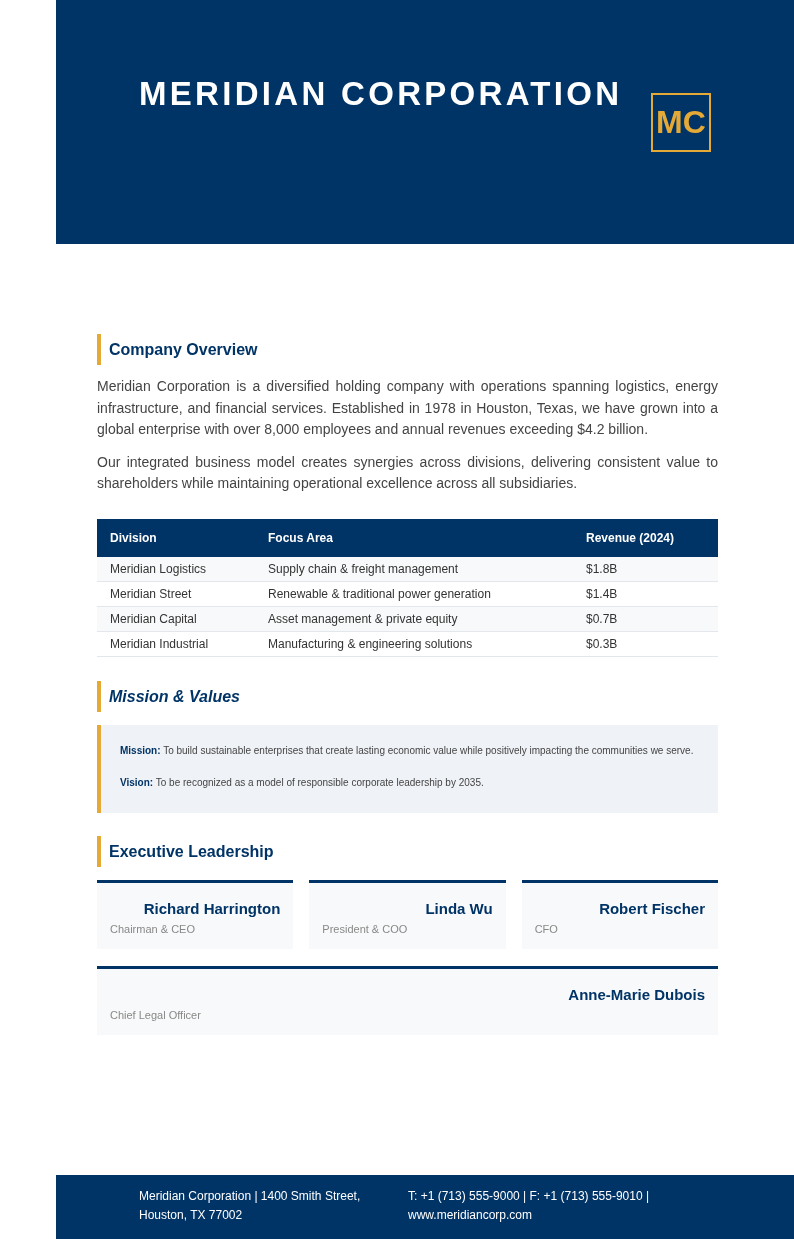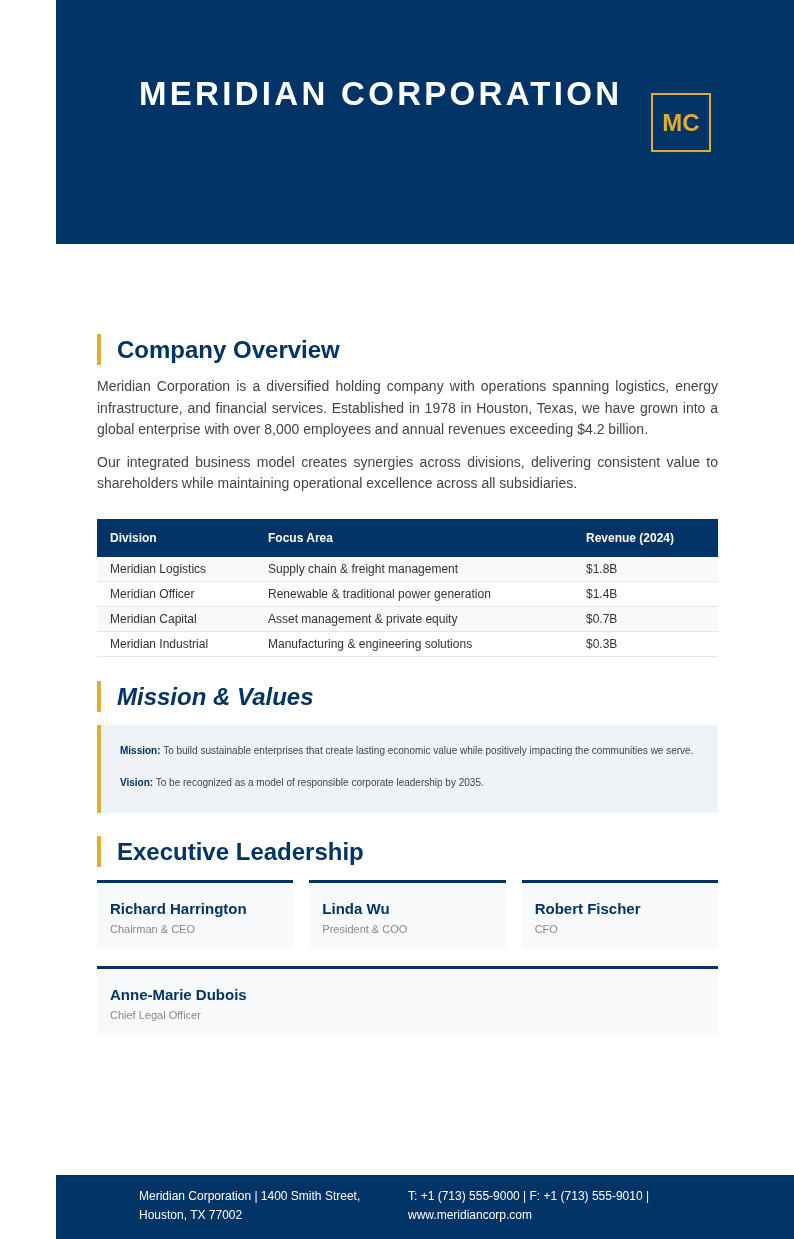--- a/index.html
+++ b/index.html
@@ -12,26 +12,26 @@
     background: #003366;
   }
   .brand {
     position: absolute; left: 83px; top: 67px;
     color: #ffffff; font-weight: bold; font-size: 33px; line-height: 54px;
     letter-spacing: 3.3px; text-transform: uppercase;
   }
   .logo {
     position: absolute; left: 595px; top: 93px; width: 56px; height: 55px;
     border: 2px solid #e5a936; color: #e5a936;
-    font-weight: bold; font-size: 24px; line-height: 55px; text-align: center;
+    font-weight: bold; font-size: 32px; line-height: 55px; text-align: center;
   }
   .content { position: absolute; left: 97px; top: 334px; width: 621px; }
   .section-title {
-    border-left: 4px solid #e5a936; padding-left: 16px;
-    color: #003366; font-weight: bold; font-size: 24px; line-height: 31px;
+    border-left: 4px solid #e5a936; padding-left: 8px;
+    color: #003366; font-weight: bold; font-size: 16px; line-height: 31px;
     margin: 0 0 11px 0;
   }
   .para {
     font-size: 14px; line-height: 21.6px; color: #444; text-align: justify;
     margin: 0 0 11px 0;
   }
   table { width: 621px; border-collapse: collapse; font-size: 12px; margin-top: 2px; }
   thead tr { background: #003366; }
   th {
     color: #fff; text-align: left; font-weight: bold; padding: 0 13px; height: 38px;
@@ -44,21 +44,21 @@
     padding: 15px 18px 10px 19px; margin-top: 13px;
   }
   .mission-box p { margin: 0 0 10px 0; font-size: 10px; line-height: 21.6px; color: #444; text-align: justify; }
   .mission-box strong { color: #003366; }
   .leaders { display: flex; gap: 16px; margin-top: 13px; }
   .card {
     flex: 1; background: #f8f9fa; border-top: 3px solid #003366;
     padding: 15px 13px 14px 13px; height: 37px;
   }
   .card.wide { margin-top: 17px; }
-  .card .name { color: #003366; font-weight: bold; font-size: 15px; line-height: 22px; }
+  .card .name { color: #003366; font-weight: bold; font-size: 15px; line-height: 22px; text-align: right; }
   .card .role { color: #888; font-size: 11px; line-height: 18px; }
   .footer {
     position: absolute; left: 56px; top: 1175px; width: 760px; height: 64px;
     background: #003366; color: #ffffff; font-size: 12px; line-height: 19px;
   }
   .footer .col1 { position: absolute; left: 83px; top: 12px; width: 240px; }
   .footer .col2 { position: absolute; left: 352px; top: 12px; width: 260px; }
 </style>
 </head>
 <body>
@@ -82,21 +82,21 @@
         <th>Revenue (2024)</th>
       </tr>
     </thead>
     <tbody>
       <tr>
         <td>Meridian Logistics</td>
         <td>Supply chain &amp; freight management</td>
         <td>$1.8B</td>
       </tr>
       <tr>
-        <td>Meridian Officer</td>
+        <td>Meridian Street</td>
         <td>Renewable &amp; traditional power generation</td>
         <td>$1.4B</td>
       </tr>
       <tr>
         <td>Meridian Capital</td>
         <td>Asset management &amp; private equity</td>
         <td>$0.7B</td>
       </tr>
       <tr>
         <td>Meridian Industrial</td>

